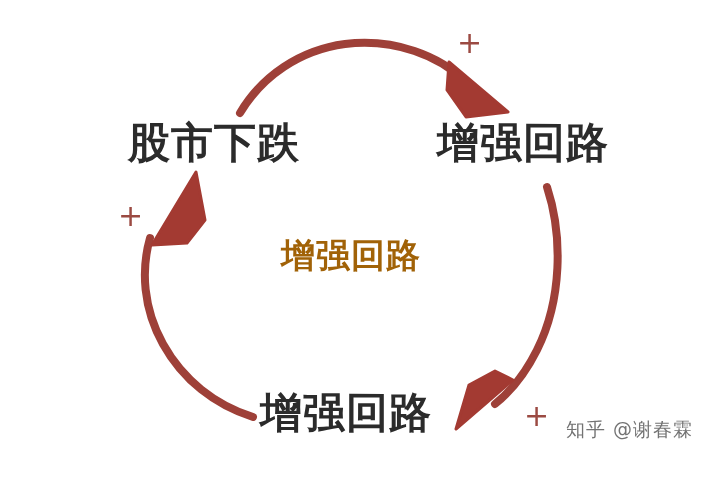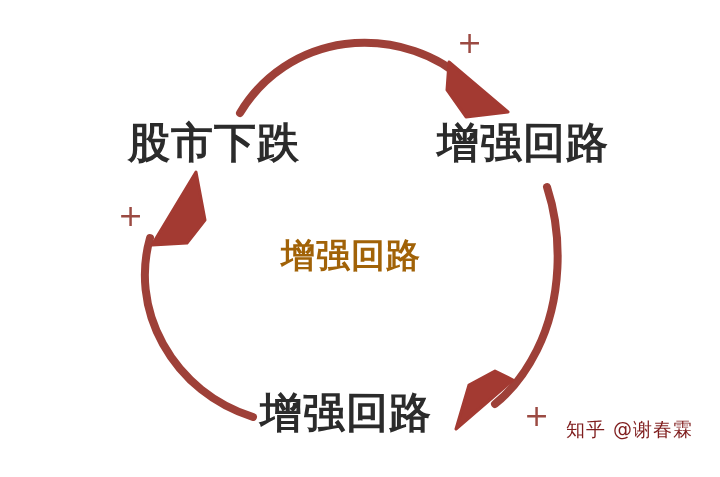--- a/index.html
+++ b/index.html
@@ -82,21 +82,21 @@
   #plus-bottom-right {
     left: 524px;
     top: 401px;
   }
   #watermark {
     position: absolute;
     left: 566px;
     top: 417px;
     font-family: "DejaVu Sans", "Liberation Sans", sans-serif;
     font-size: 19px;
-    color: #7f1d1d;
+    color: #737373;
     letter-spacing: 1px;
     white-space: nowrap;
     z-index: 3;
   }
 </style>
 </head>
 <body>
 
 <div id="canvas">
 

